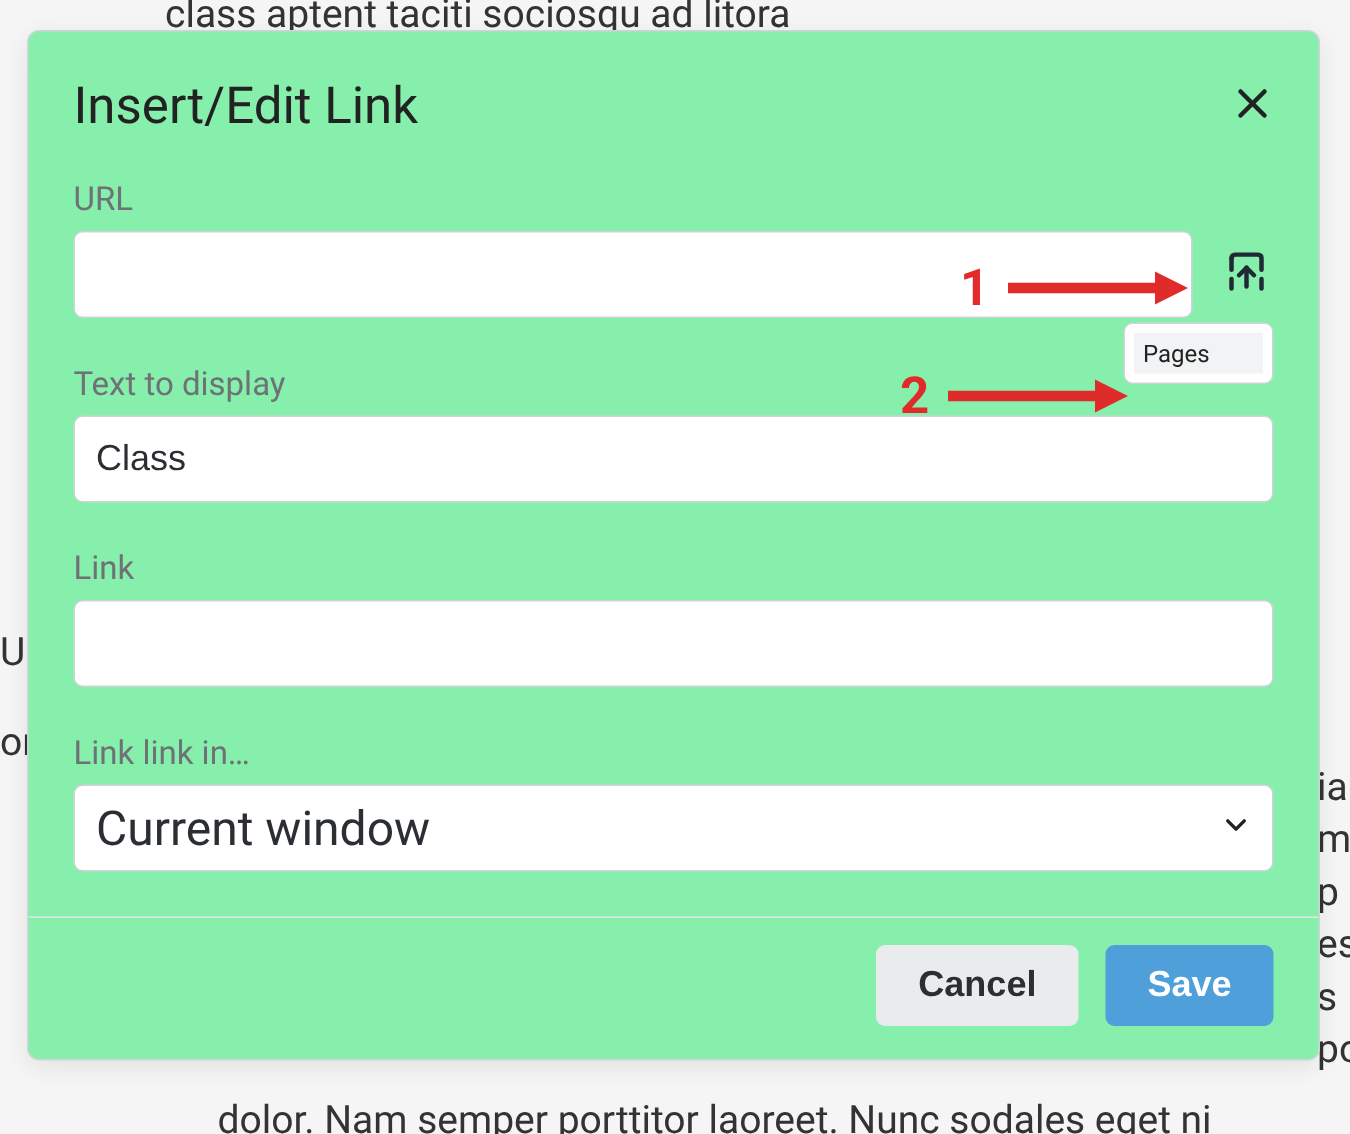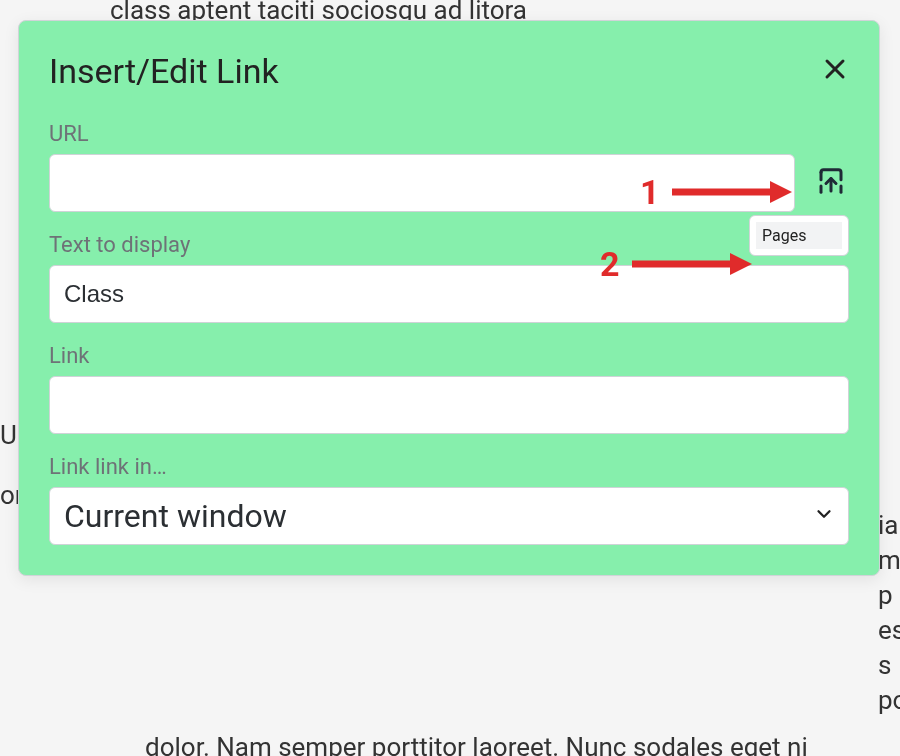--- a/index.html
+++ b/index.html
@@ -56,21 +56,21 @@
       display: flex;
       align-items: center;
       justify-content: center;
     }
     .close-x svg { width: 24px; height: 24px; }
 
     .dialog-body {
       padding: 20px 30px 30px 30px;
     }
     .field-group {
-      margin-bottom: 20px;
+      margin-bottom: 32px;
       position: relative;
     }
     .field-label {
       font-size: 22px;
       color: #6e7277;
       margin-bottom: 8px;
       display: block;
     }
     .url-row {
       display: flex;
@@ -256,20 +256,24 @@
         <span class="select-caret">
           <svg viewBox="0 0 24 24" fill="none" stroke="#222" stroke-width="2.5" stroke-linecap="round" stroke-linejoin="round">
             <polyline points="6 9 12 15 18 9"></polyline>
           </svg>
         </span>
       </div>
     </div>
 
   </div>
 
+  <div class="dialog-footer">
+    <button class="btn btn-cancel">Cancel</button>
+    <button class="btn btn-save">Save</button>
+  </div>
 </div>
 
 <div class="annot annot1">
   <span class="annot-num">1</span>
   <span class="annot-arrow">
     <svg width="120" height="30" viewBox="0 0 120 30">
       <line x1="0" y1="15" x2="100" y2="15" stroke="#e02b2b" stroke-width="7"></line>
       <polygon points="98,4 120,15 98,26" fill="#e02b2b"></polygon>
     </svg>
   </span>

